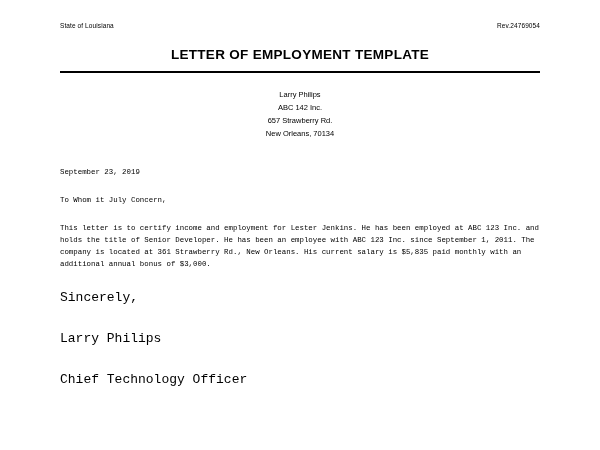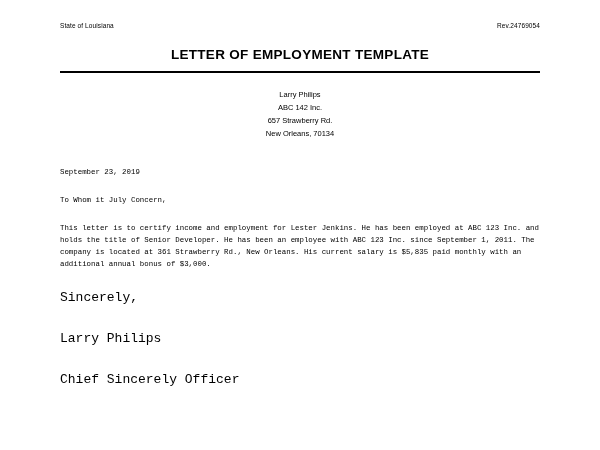--- a/index.html
+++ b/index.html
@@ -96,17 +96,17 @@
     <div>New Orleans, 70134</div>
   </div>
 
   <div class="body-block">
     <p>September 23, 2019</p>
     <p>To Whom it July Concern,</p>
     <p>This letter is to certify income and employment for Lester Jenkins. He has been employed at ABC 123 Inc. and holds the title of Senior Developer. He has been an employee with ABC 123 Inc. since September 1, 2011. The company is located at 361 Strawberry Rd., New Orleans. His current salary is $5,835 paid monthly with an additional annual bonus of $3,000.</p>
     <div class="sig-block">
       <p>Sincerely,</p>
       <p>Larry Philips</p>
-      <p>Chief Sincerely Officer</p>
+      <p>Chief Technology Officer</p>
     </div>
   </div>
 
 </div>
 
 </body></html>

